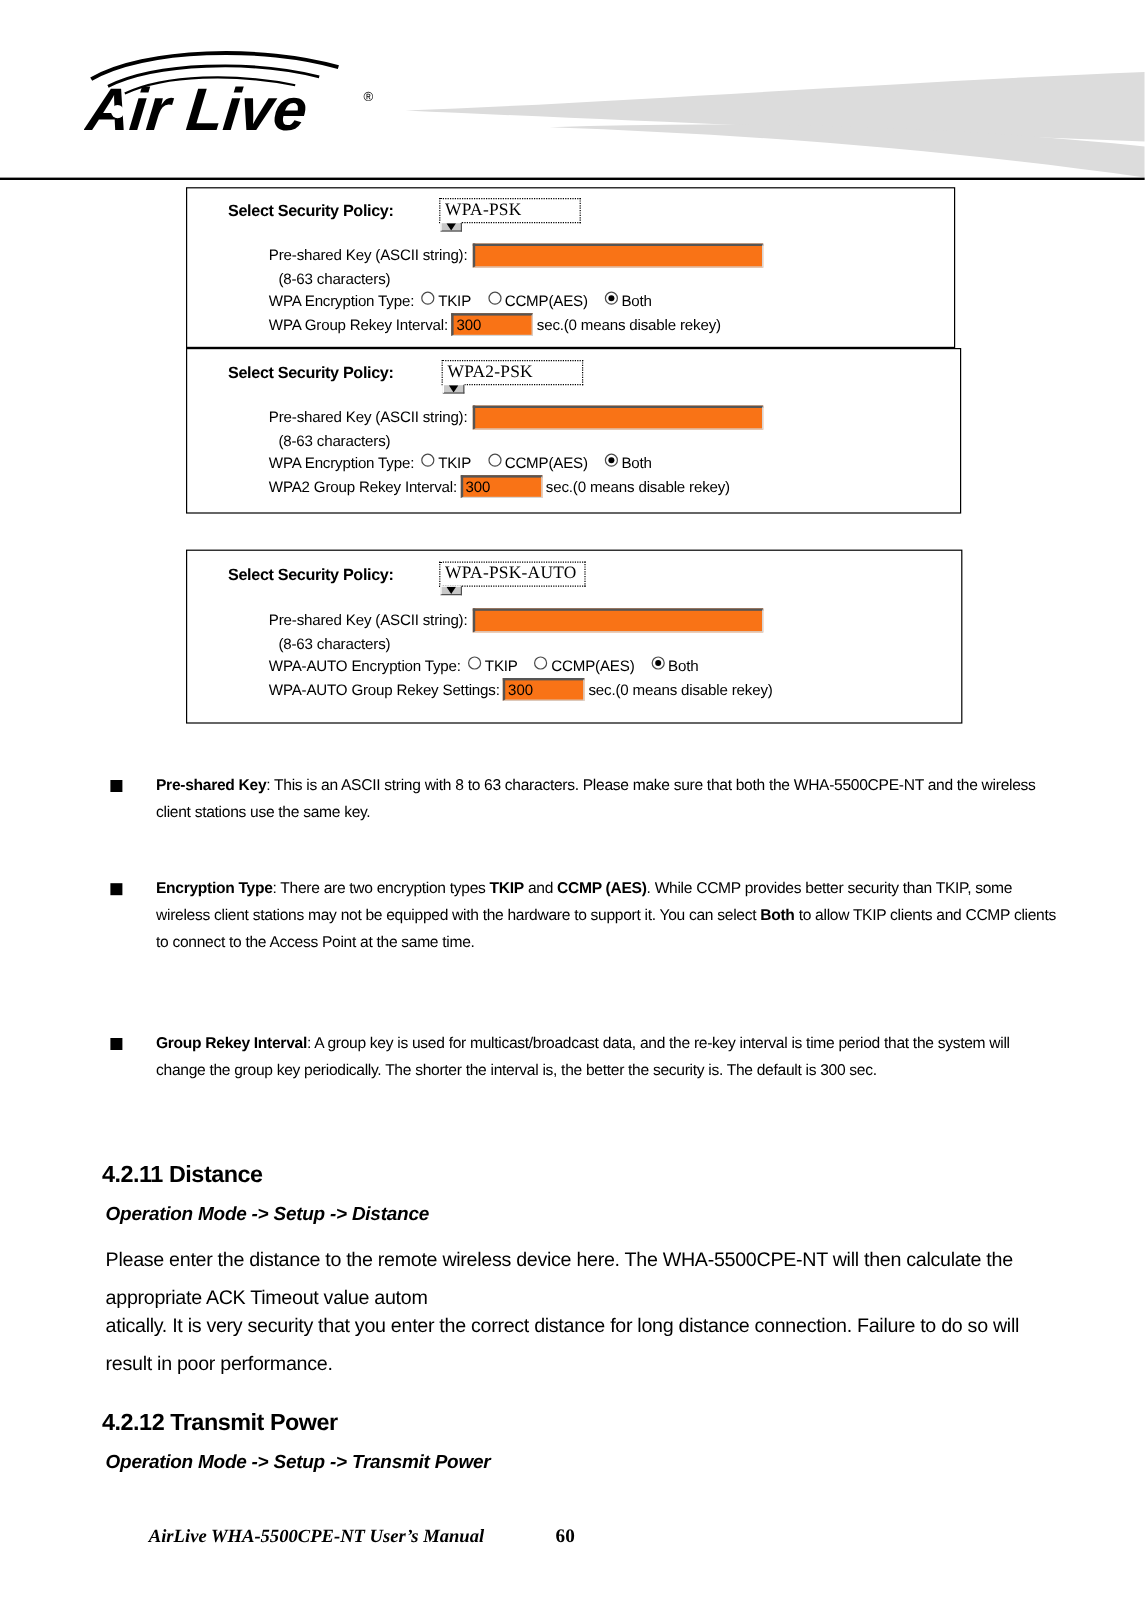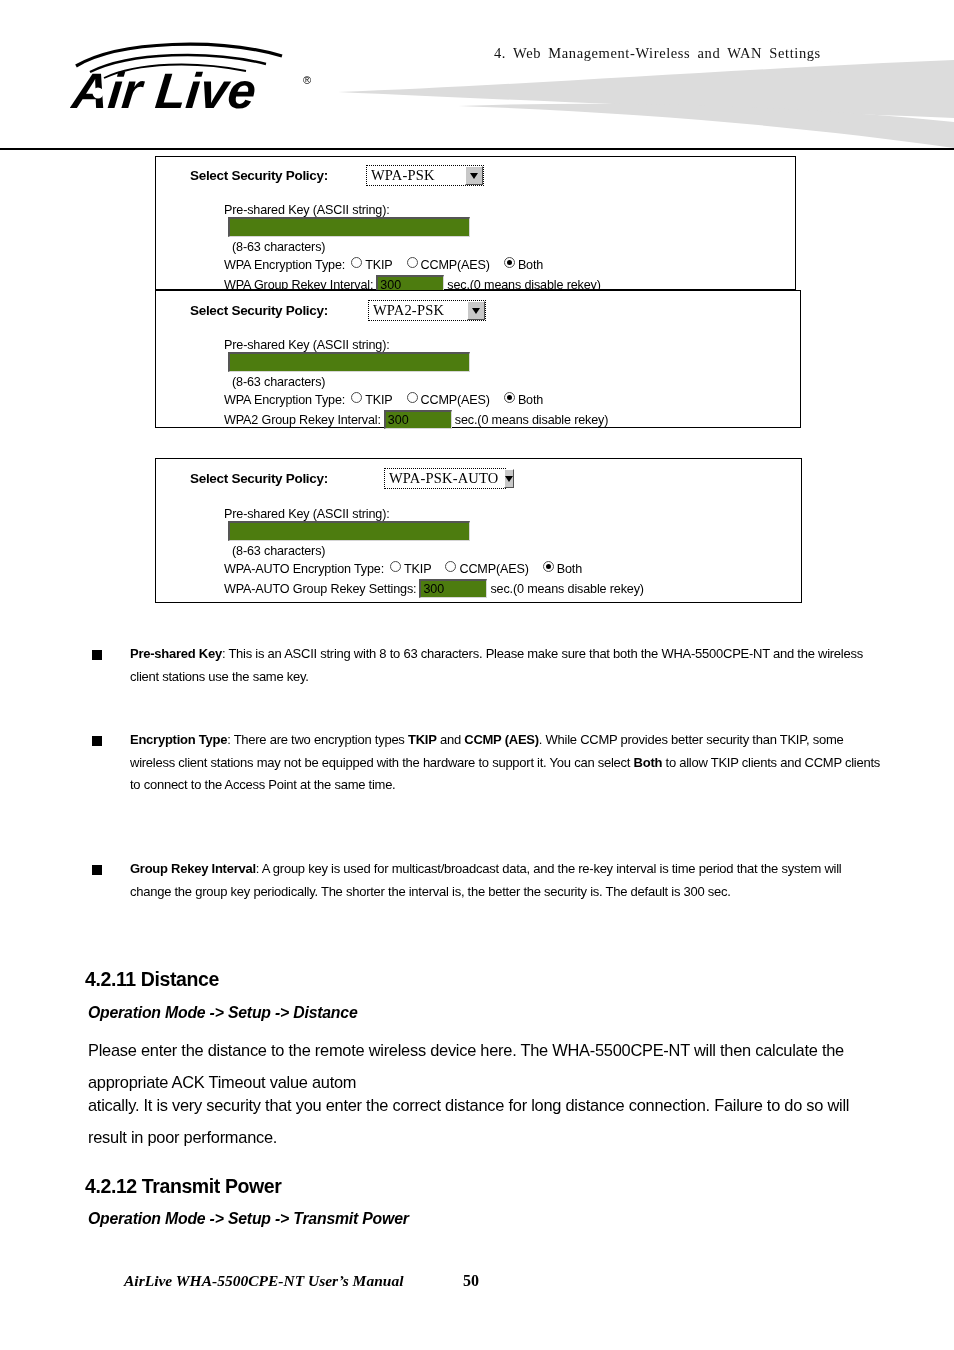--- a/index.html
+++ b/index.html
@@ -79,20 +79,21 @@
   }
   .policy-select {
     position: relative;
     margin-left: 0;
     height: 21px;
     border: 1px dotted #000;
     background: #fff;
     box-sizing: border-box;
     display: flex;
     align-items: stretch;
+    flex-direction: column;
   }
   .policy-select-text {
     font-family: "Liberation Serif", serif;
     font-size: 14.5px;
     line-height: 19px;
     padding-left: 4px;
     padding-right: 6px;
     white-space: nowrap;
     flex: 1;
     letter-spacing: 0.2px;
@@ -112,26 +113,25 @@
   .policy-select-arrow svg { display: block; }
 
   .field-block {
     position: absolute;
     left: 68px;
     font-size: 12.6px;
     letter-spacing: -0.15px;
   }
   .psk-row {
     display: flex;
-    align-items: flex-start;
-    white-space: nowrap;
-    flex-direction: column;
+    align-items: center;
+    white-space: nowrap;
   }
   .text-input {
-    background: #4d7c0f;
+    background: #f97316;
     border-top: 2px solid #555;
     border-left: 2px solid #555;
     border-right: 1px solid #d6d6d6;
     border-bottom: 1px solid #d6d6d6;
     box-sizing: border-box;
     font-family: "Liberation Sans", sans-serif;
     font-size: 12.5px;
     padding: 0 2px;
     line-height: 18px;
     color: #000;
@@ -286,21 +286,20 @@
       <path d="M 20,34 C 60,14 140,12 196,26" stroke-width="2.4"></path>
       <path d="M 34,40 C 68,24 126,23 176,33" stroke-width="1.8"></path>
     </g>
     <g fill="#000" font-family="'Liberation Sans', sans-serif" font-size="50" font-weight="bold" font-style="italic">
       <text x="8" y="70" transform="skewX(-6)">Air Live</text>
     </g>
     <circle cx="28" cy="55" r="5.5" fill="#fff"></circle>
     <text x="233" y="46" font-family="'Liberation Sans', sans-serif" font-size="11" fill="#000">®</text>
   </svg>
 
-  <div id="header-chapter-title">4.  Web  Management-Wireless  and  WAN  Settings</div>
 
   <div id="header-rule"></div>
 </div>
 
 <div class="panel" id="panel-wpa-psk">
   <div class="policy-row" style="top:8px;">
     <span class="policy-label">Select Security Policy:</span>
     <div class="policy-select" style="margin-left:38px; width:118px;">
       <span class="policy-select-text">WPA-PSK</span>
       <span class="policy-select-arrow">
@@ -380,21 +379,21 @@
       <span>WPA2 Group Rekey Interval:</span>
       <input class="text-input rekey-input" type="text" value="300" style="">
       <span>sec.(0 means disable rekey)</span>
     </div>
   </div>
 </div>
 
 <div class="panel" id="panel-wpa-auto">
   <div class="policy-row" style="top:9px;">
     <span class="policy-label">Select Security Policy:</span>
-    <div class="policy-select" style="margin-left:56px; width:122px;">
+    <div class="policy-select" style="margin-left:38px; width:122px;">
       <span class="policy-select-text">WPA-PSK-AUTO</span>
       <span class="policy-select-arrow">
         <svg width="8" height="6" viewBox="0 0 8 6">
             <path d="M0,0 L8,0 L4,6 Z" fill="#000"></path>
           </svg>
       </span>
     </div>
   </div>
   <div class="field-block" style="top:48px;">
     <div class="psk-row">
@@ -445,14 +444,14 @@
 <div class="section-heading" id="heading-distance">4.2.11 Distance</div>
 <div class="section-path" id="path-distance">Operation Mode -&gt; Setup -&gt; Distance</div>
 <div class="section-para" id="para-distance-1">Please enter the distance to the remote wireless device here.    The WHA-5500CPE-NT will then calculate the appropriate ACK Timeout value autom</div>
 <div class="section-para" id="para-distance-2">atically.    It is very security that you enter the correct distance for long distance connection.    Failure to do so will result in poor performance.</div>
 
 <div class="section-heading" id="heading-transmit-power">4.2.12 Transmit Power</div>
 <div class="section-path" id="path-transmit-power">Operation Mode -&gt; Setup -&gt; Transmit Power</div>
 
 <div id="page-footer">
   <span id="footer-manual-title">AirLive WHA-5500CPE-NT User’s Manual</span>
-  <span id="footer-page-number">50</span>
+  <span id="footer-page-number">60</span>
 </div>
 
 </body></html>

